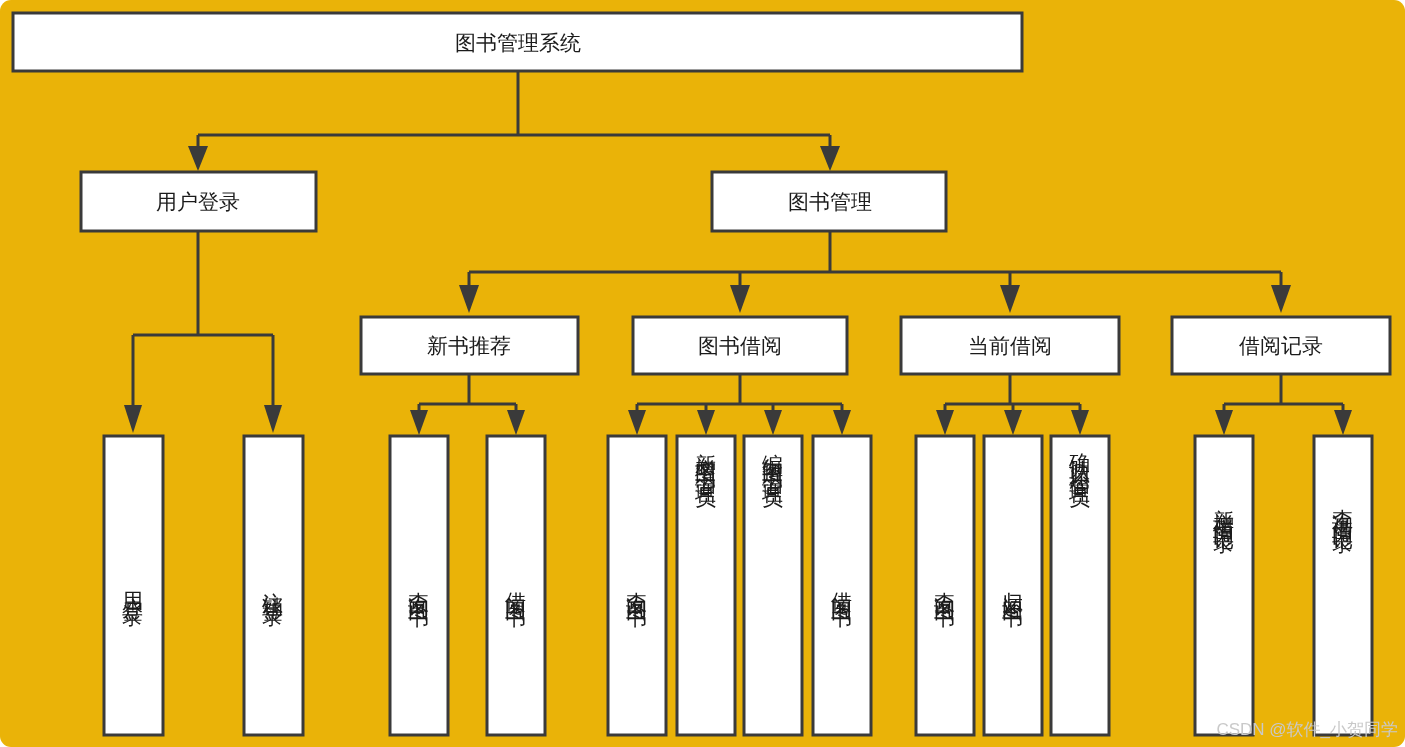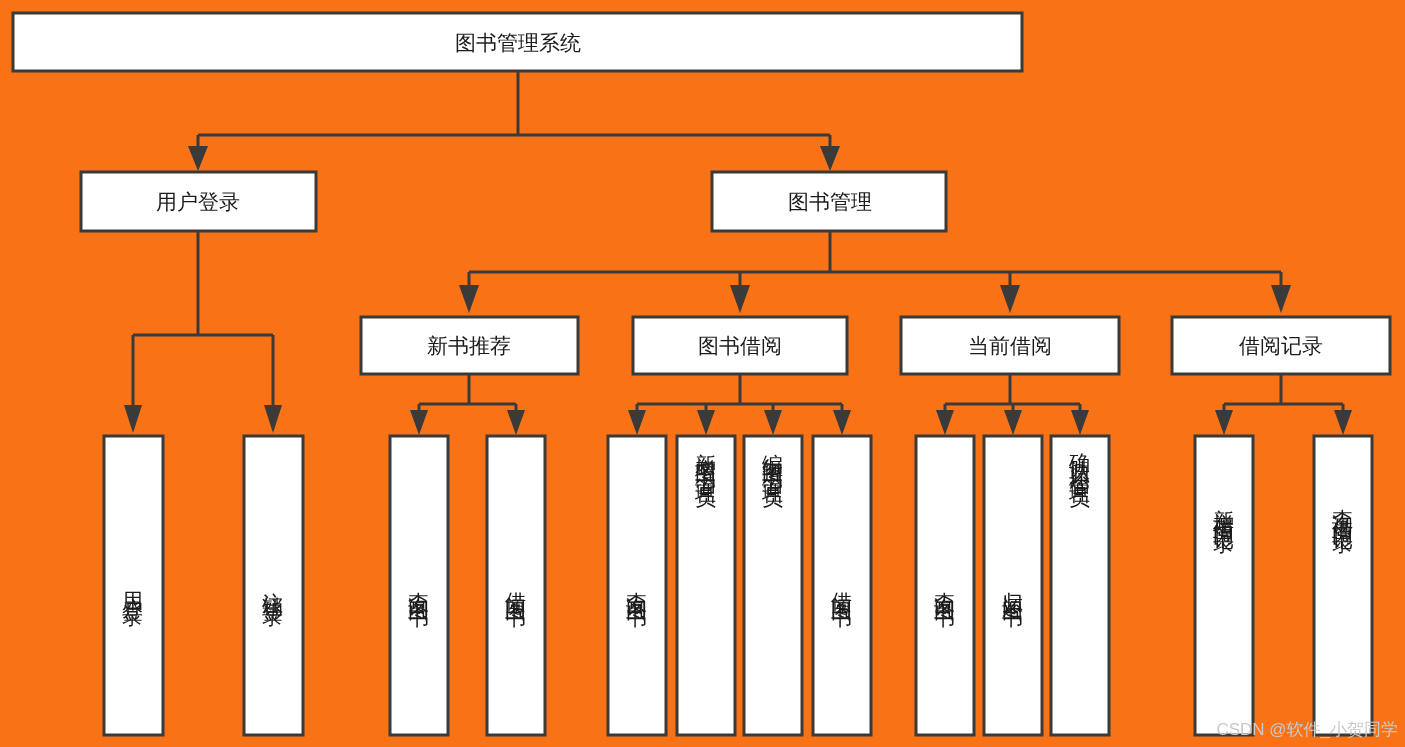--- a/index.html
+++ b/index.html
@@ -57,21 +57,21 @@
   .watermark-text {
     fill: #c9c9c9;
     font-family: "Liberation Sans", "DejaVu Sans", sans-serif;
     font-size: 17px;
     text-anchor: end;
   }
 </style>
 </head>
 <body>
 
-<div id="diagram-root" style="background: #f97316;">
+<div id="diagram-root" style="background: #eab308; border-radius: 11px;">
   <svg class="diagram-canvas" viewBox="0 0 1405 747">
 
     <g>
       <path class="connector-line" d="M 518 71 L 518 135" stroke="#3a3a3a"></path>
       <path class="connector-line" d="M 198 135 L 830 135" stroke="#3a3a3a"></path>
       <path class="connector-line" d="M 198 135 L 198 146" stroke="#3a3a3a"></path>
       <polygon class="connector-arrow" points="188,146 208,146 198,171" fill="#3a3a3a"></polygon>
       <path class="connector-line" d="M 830 135 L 830 146" stroke="#3a3a3a"></path>
       <polygon class="connector-arrow" points="820,146 840,146 830,171" fill="#3a3a3a"></polygon>
     </g>

